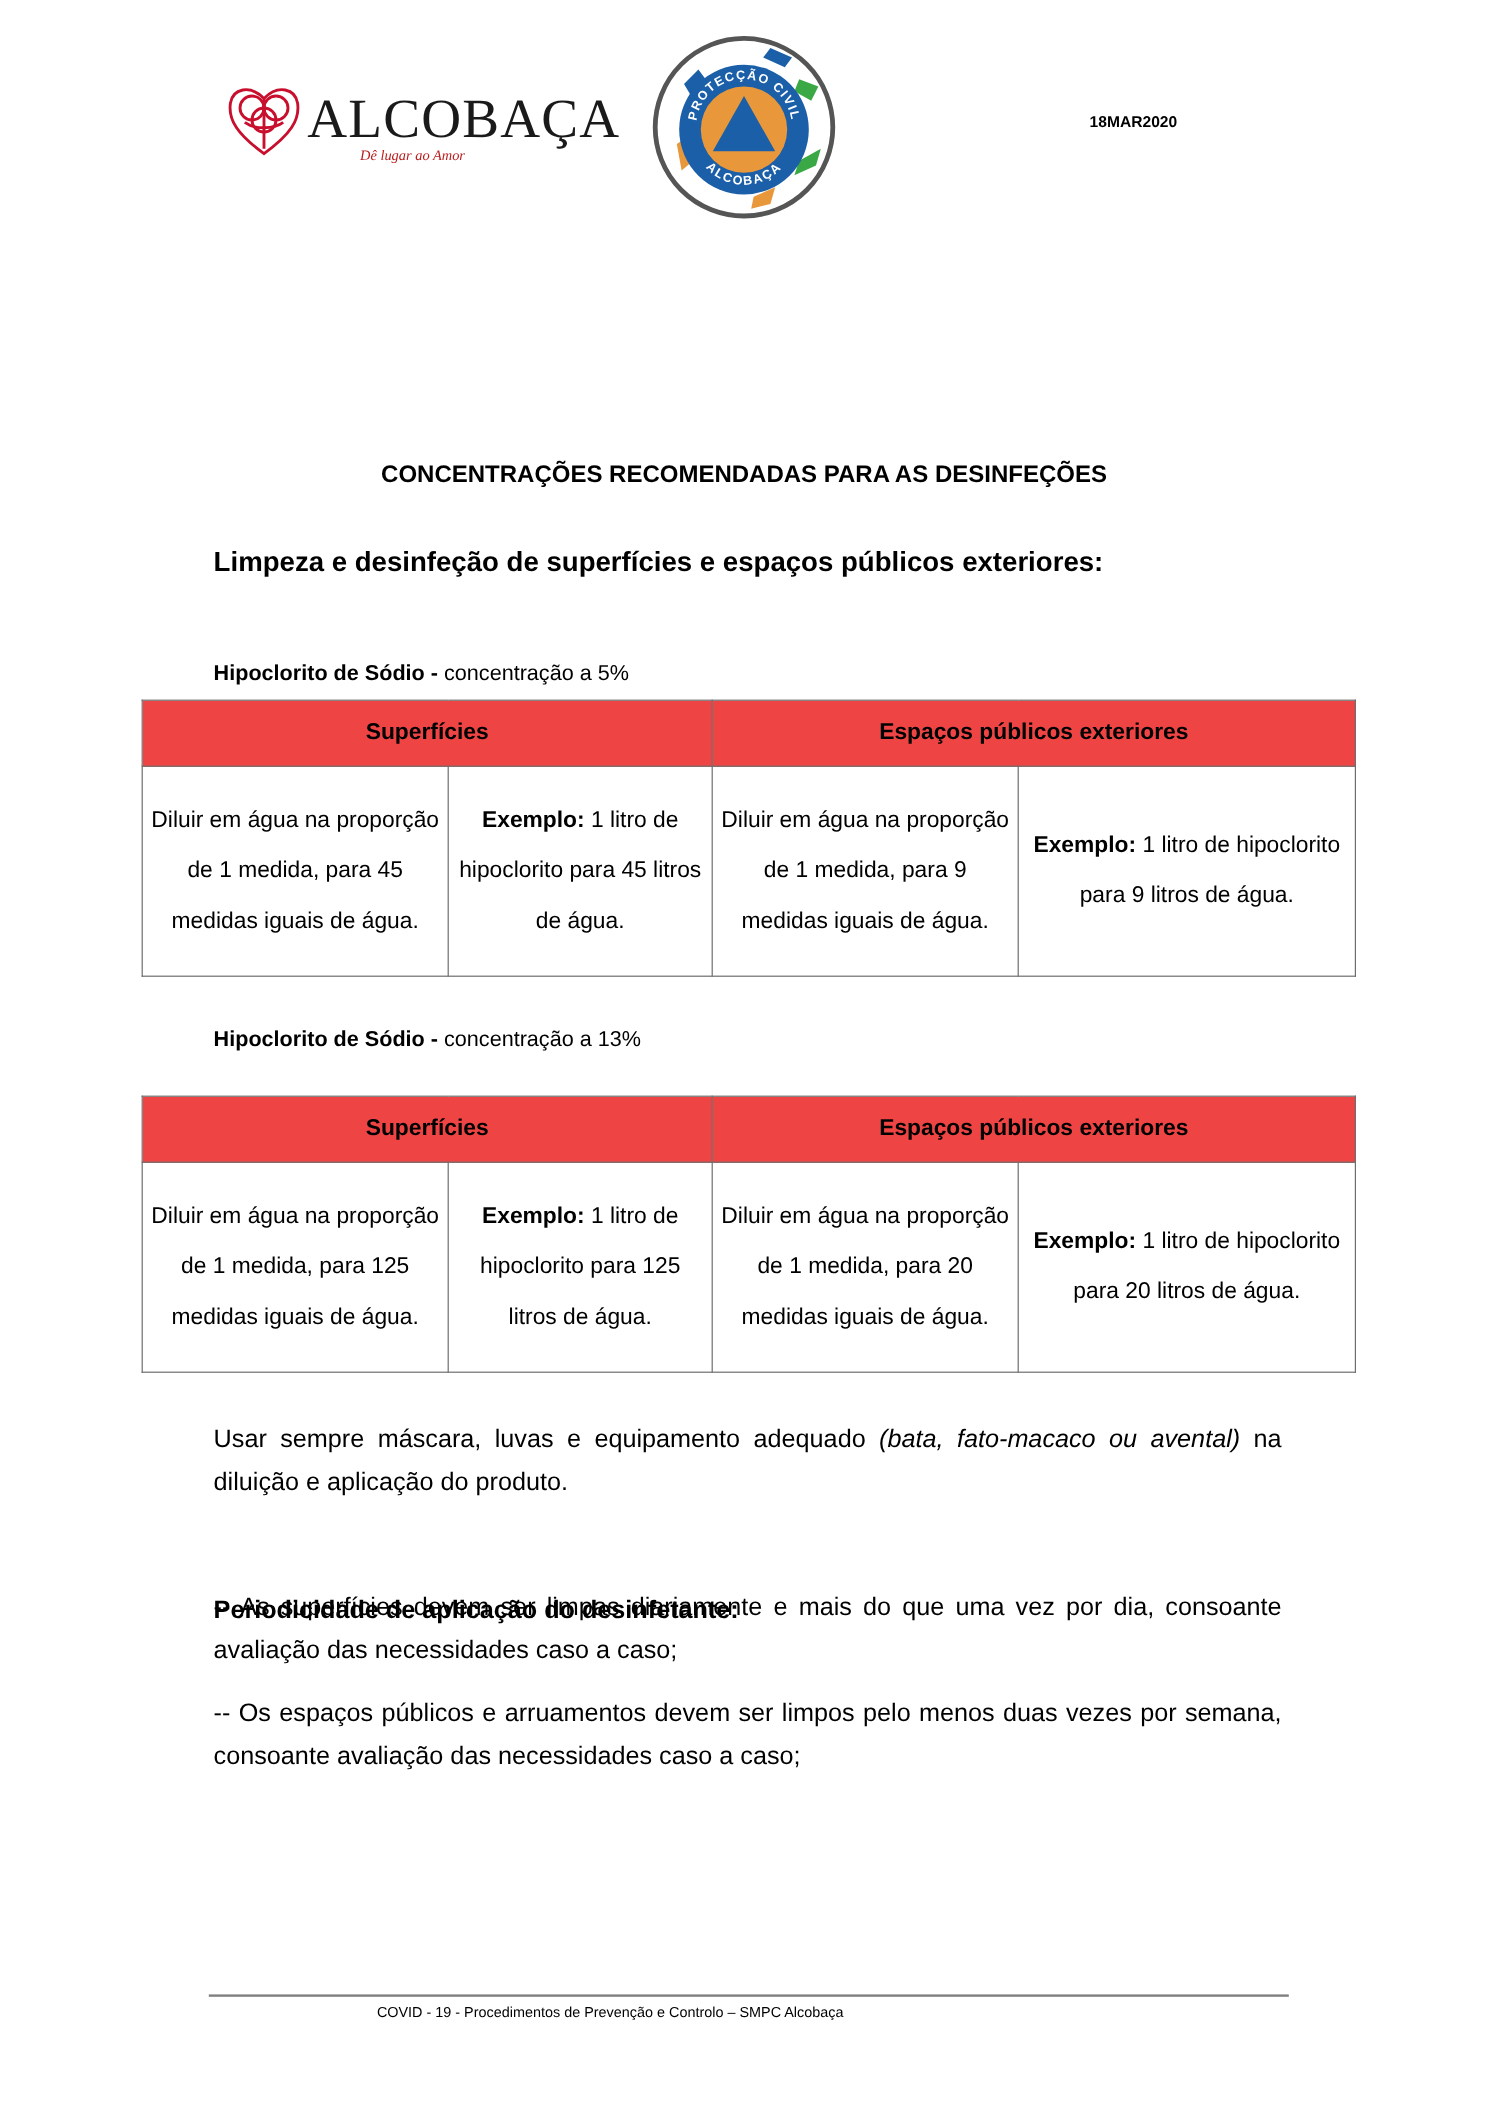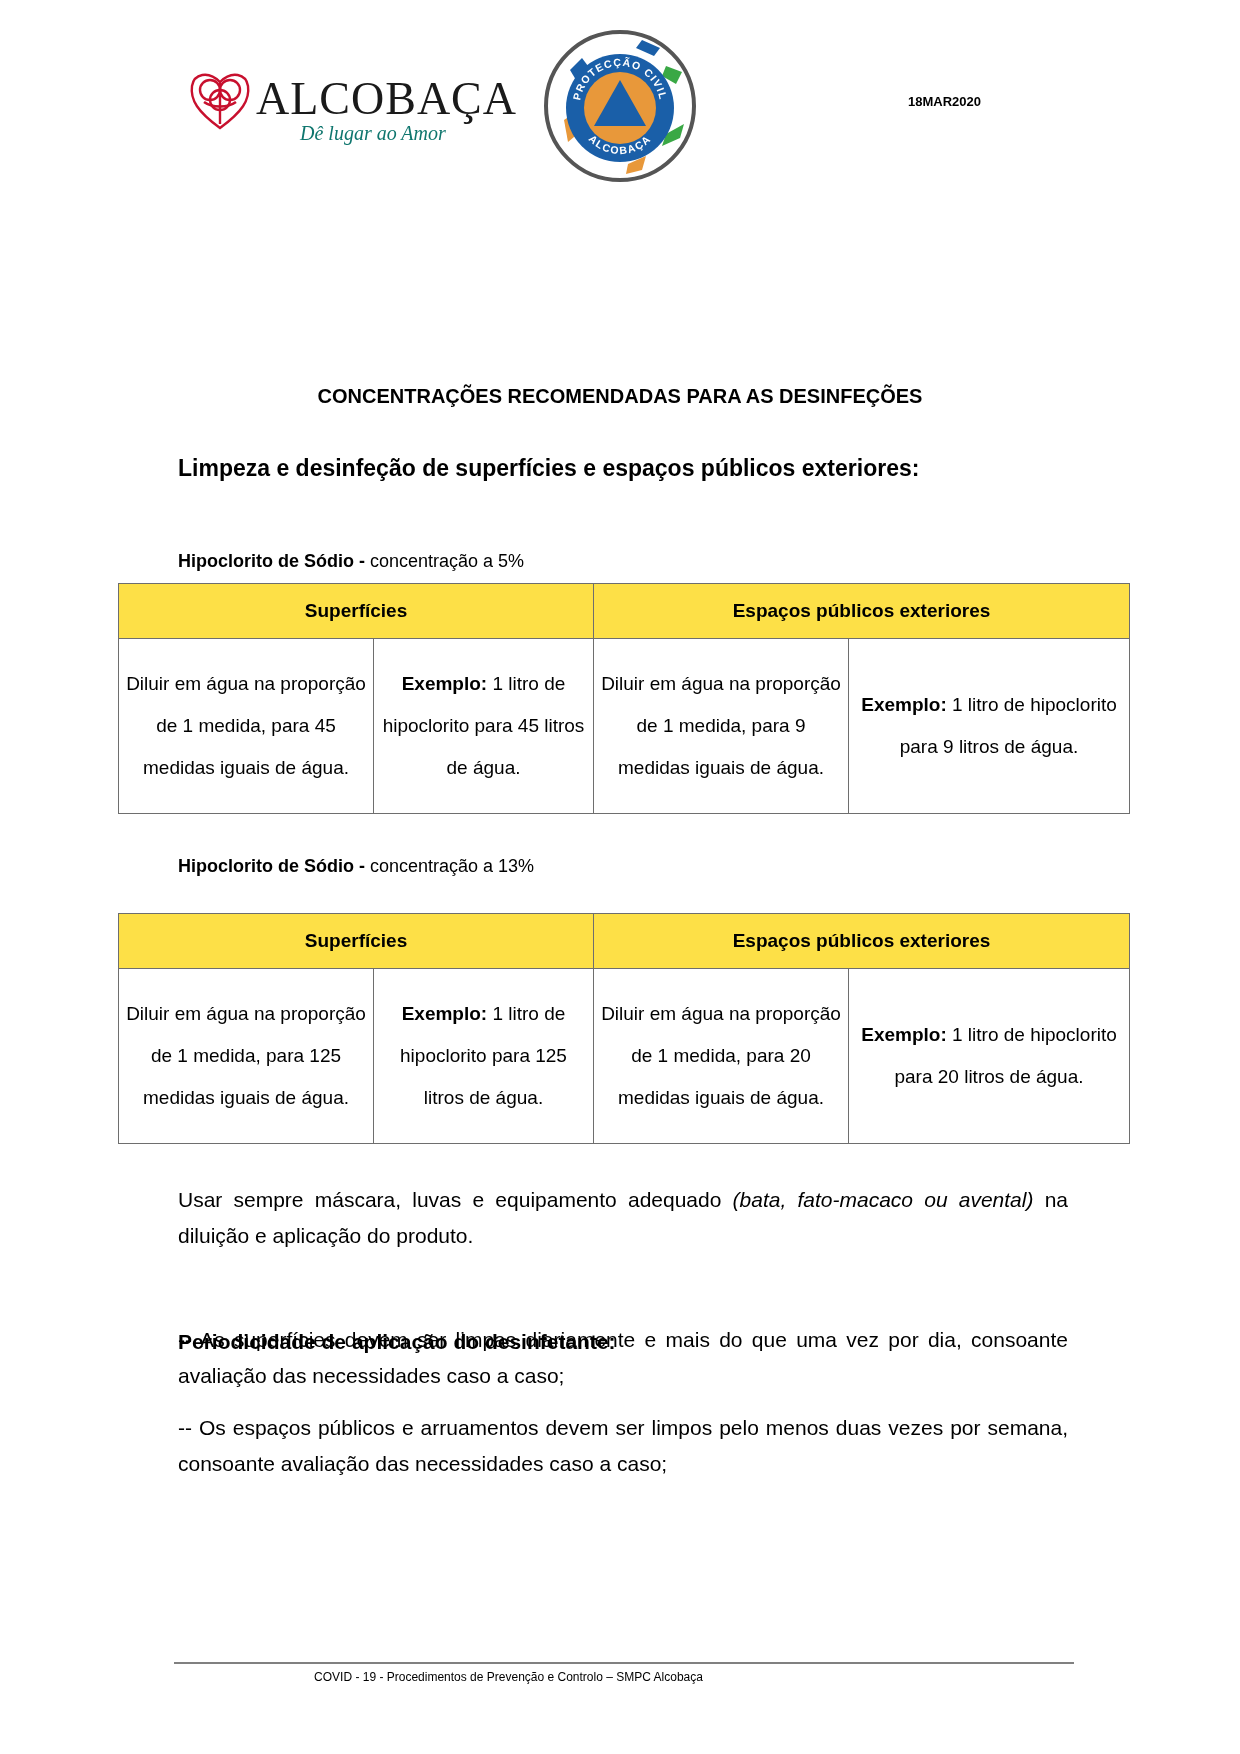--- a/index.html
+++ b/index.html
@@ -2,36 +2,36 @@
 <html><head>
 <meta charset="utf-8">
 <style>
   html, body { margin: 0; padding: 0; background: #ffffff; }
   body { width: 1240px; height: 1754px; position: relative; font-family: "Liberation Sans", sans-serif; color: #000; overflow: hidden; }
   .abs { position: absolute; }
 
   
   #logo-alcobaca { left: 188px; top: 64px; width: 290px; height: 82px; }
   .alc-word { position: absolute; left: 68px; top: 8px; font-family: "Liberation Serif", serif; font-size: 46px; letter-spacing: 1px; color: #1a1a1a; }
-  .alc-tag { position: absolute; left: 112px; top: 58px; font-family: "Liberation Serif", serif; font-style: italic; font-size: 20px; color: #0f766e; }
+  .alc-tag { position: absolute; left: 112px; top: 58px; font-family: "Liberation Serif", serif; font-style: italic; font-size: 12px; color: #b91c1c; }
   #logo-pc { left: 542px; top: 28px; width: 156px; height: 156px; }
   #doc-date { left: 908px; top: 94px; font-weight: bold; font-size: 13px; }
 
   
   #main-title { left: 0; width: 1240px; top: 385px; text-align: center; font-weight: bold; font-size: 20px; }
   #subtitle { left: 178px; top: 455px; font-weight: bold; font-size: 23px; }
   .conc-label { left: 178px; font-weight: bold; font-size: 18px; }
   .conc-label .light { font-weight: normal; }
   #conc-label-1 { top: 526px; margin-top: 25px; }
   #conc-label-2 { top: 856px; }
 
   
   .dtable { position: absolute; left: 118px; width: 1012px; border-collapse: collapse; font-size: 19px; }
   .dtable th, .dtable td { border: 1.5px solid #6e6e6e; text-align: center; vertical-align: middle; }
-  .dtable th { background: #fde047; font-weight: bold; height: 52px; font-size: 19px; margin-left: 32px; }
+  .dtable th { background: #ef4444; font-weight: bold; height: 52px; font-size: 19px; margin-left: 32px; }
   .dtable td { line-height: 42px; padding: 3px 6px; height: 168px; }
   .dtable td.c1 { width: 242px; }
   .dtable td.c2 { width: 207px; }
   .dtable td.c3 { width: 242px; }
   .dtable td b { font-weight: bold; }
   #table-1 { top: 583px; }
   #table-2 { top: 913px; }
 
   
   .para { left: 178px; width: 890px; font-size: 21px; line-height: 36px; text-align: justify; }

